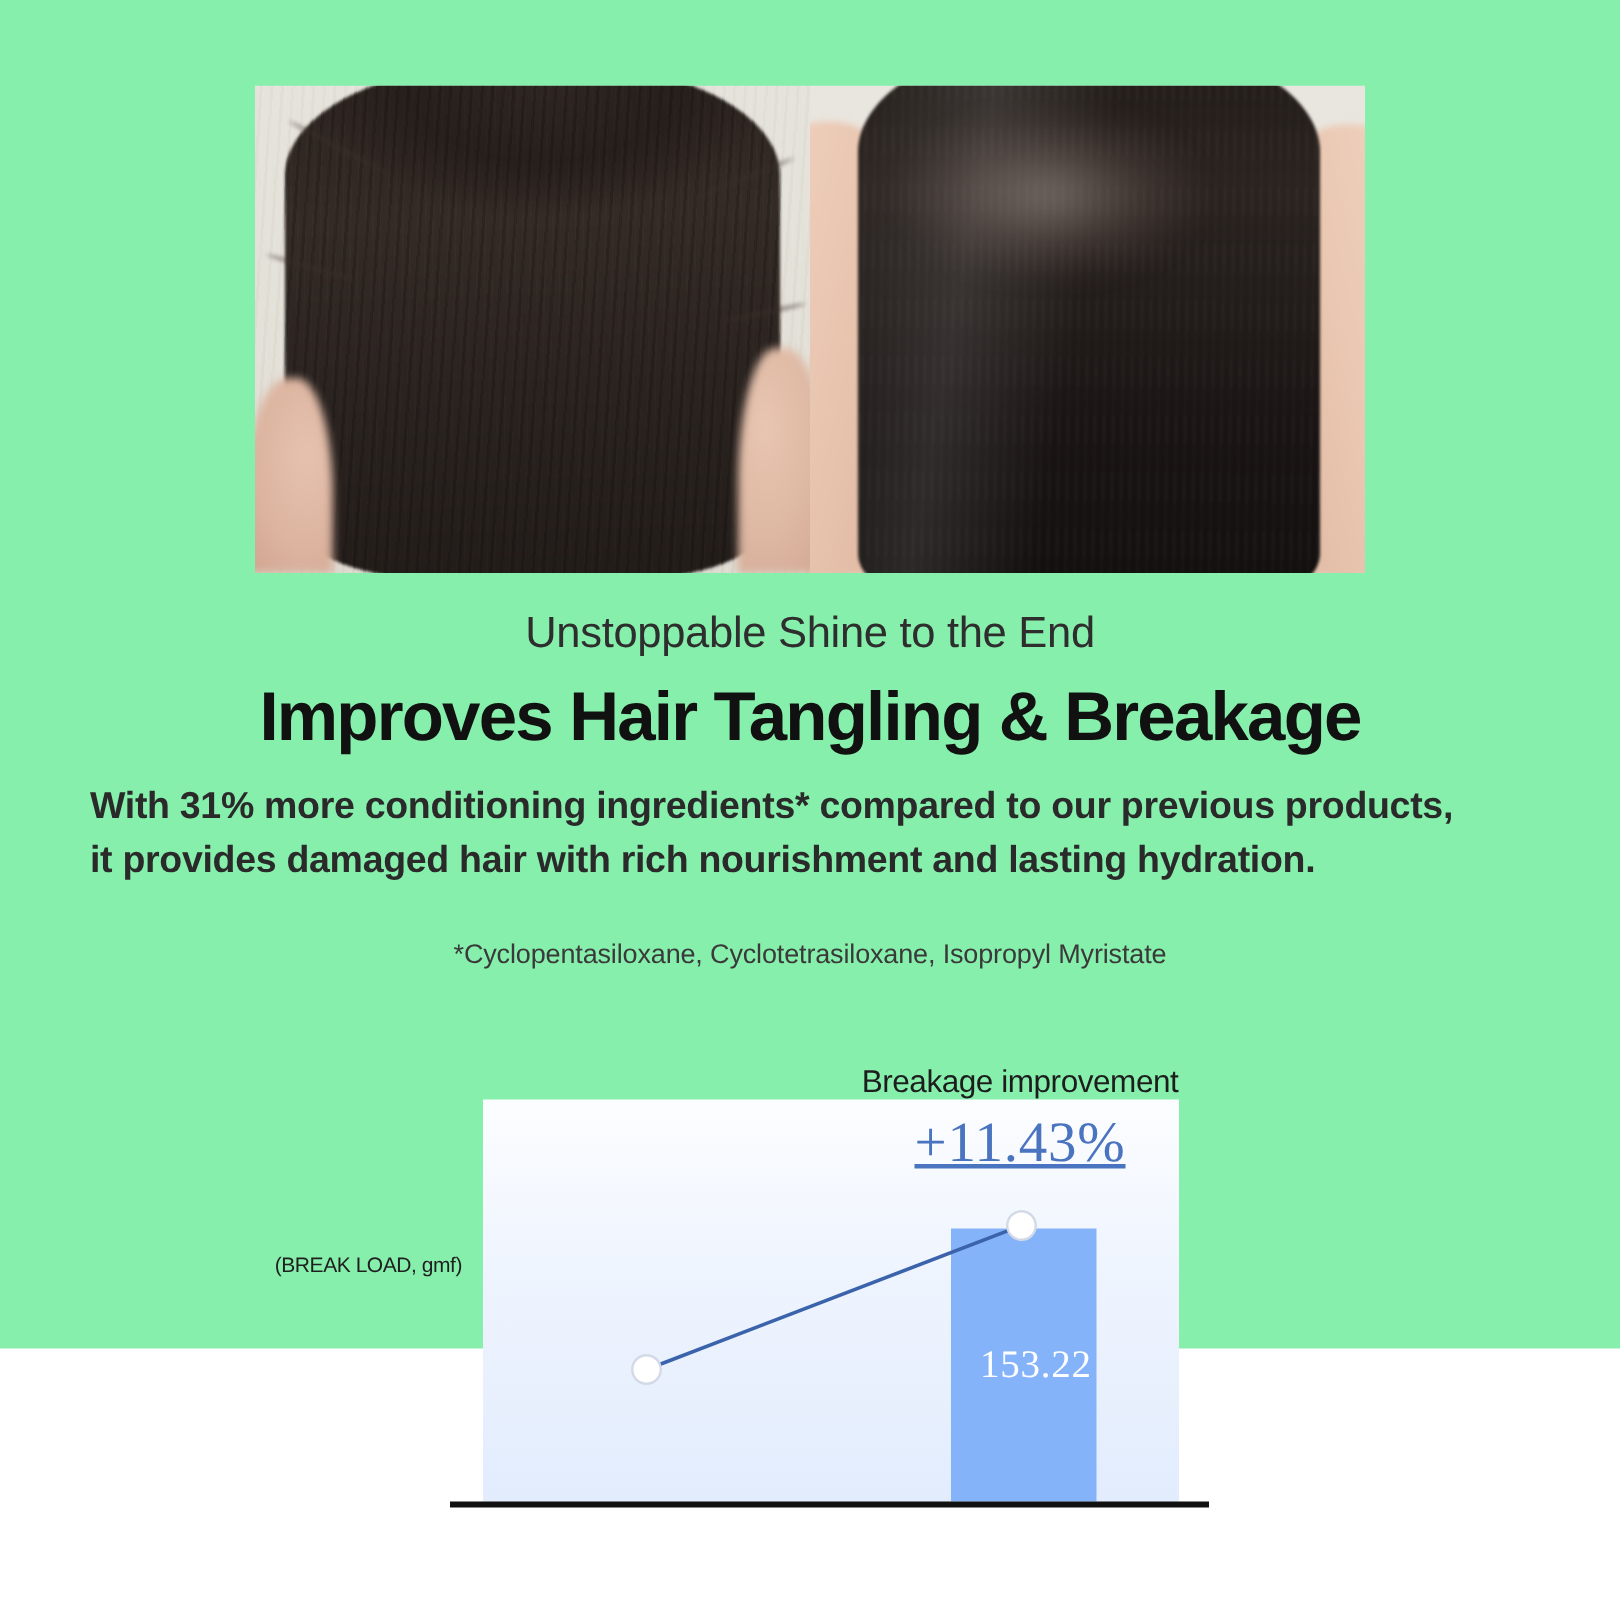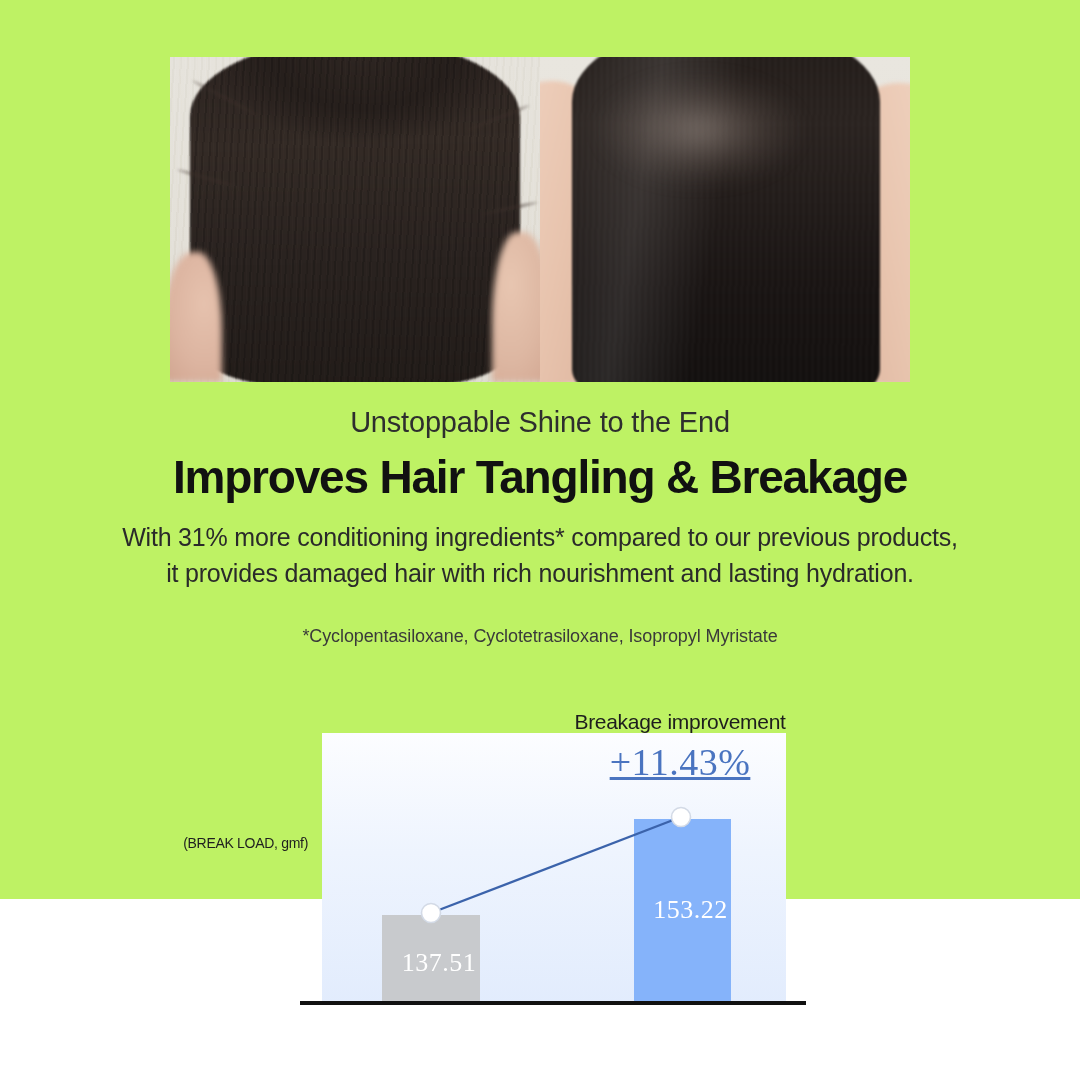--- a/index.html
+++ b/index.html
@@ -2,21 +2,21 @@
 <html><head>
 <meta charset="utf-8">
 <style>
   * { box-sizing: border-box; margin: 0; padding: 0; }
   html, body {
     width: 1080px; height: 1080px;
     background: #ffffff;
     font-family: "Liberation Sans", sans-serif;
     overflow: hidden;
   }
-  #page { position: relative; width: 1080px; height: 899px; background:#bef264; }
+  #page { position: relative; width: 1080px; height: 899px; background:#86efac; }
 
   
   .photo-strip {
     position: absolute; left: 170px; top: 57px;
     width: 740px; height: 325px;
     display: flex; overflow: hidden;
   }
   .photo { position: relative; width: 370px; height: 325px; overflow: hidden; }
 
   
@@ -92,22 +92,22 @@
     text-align:center; font-size:29px; color:#2e2e2e;
     font-weight:400; letter-spacing:-0.2px;
   }
   .headline {
     position:absolute; left:0; right:0; top:450px;
     text-align:center; font-size:46px; font-weight:700;
     color:#111111; letter-spacing:-1.2px;
   }
   .body-copy {
     position:absolute; left:60px; right:60px; top:520px;
-    text-align:center; font-size:25px; color:#2a2a2a;
-    line-height:1.42; font-weight:400; letter-spacing:-0.2px;
+    font-size:25px; color:#2a2a2a;
+    line-height:1.42; font-weight:700; letter-spacing:-0.2px;
   }
   .footnote {
     position:absolute; left:0; right:0; top:626px;
     text-align:center; font-size:18px; color:#3a3a3a; letter-spacing:-0.1px;
   }
 
   
   .chart { position:absolute; left:0; top:0; width:1080px; height:1080px; }
 
   .chart-panel {
@@ -201,23 +201,20 @@
 
     <div class="chart-panel"></div>
 
     <div class="callout-label">Breakage improvement</div>
     <div class="callout-value">+11.43%</div>
 
     <div class="y-label">
       <div class="l2">(BREAK LOAD, gmf)</div>
     </div>
 
-    <div class="bar bar-before">
-      <div class="bar-value">137.51</div>
-    </div>
     <div class="bar bar-after">
       <div class="bar-value">153.22</div>
     </div>
 
     <svg class="trend-svg" viewBox="0 0 1080 1080">
       <line x1="431" y1="913" x2="681" y2="817" stroke="#3b63ab" stroke-width="2.4"></line>
       <circle cx="431" cy="913" r="9.5" fill="#ffffff" stroke="#d3dae6" stroke-width="1.6"></circle>
       <circle cx="681" cy="817" r="9.5" fill="#ffffff" stroke="#d3dae6" stroke-width="1.6"></circle>
     </svg>
 

